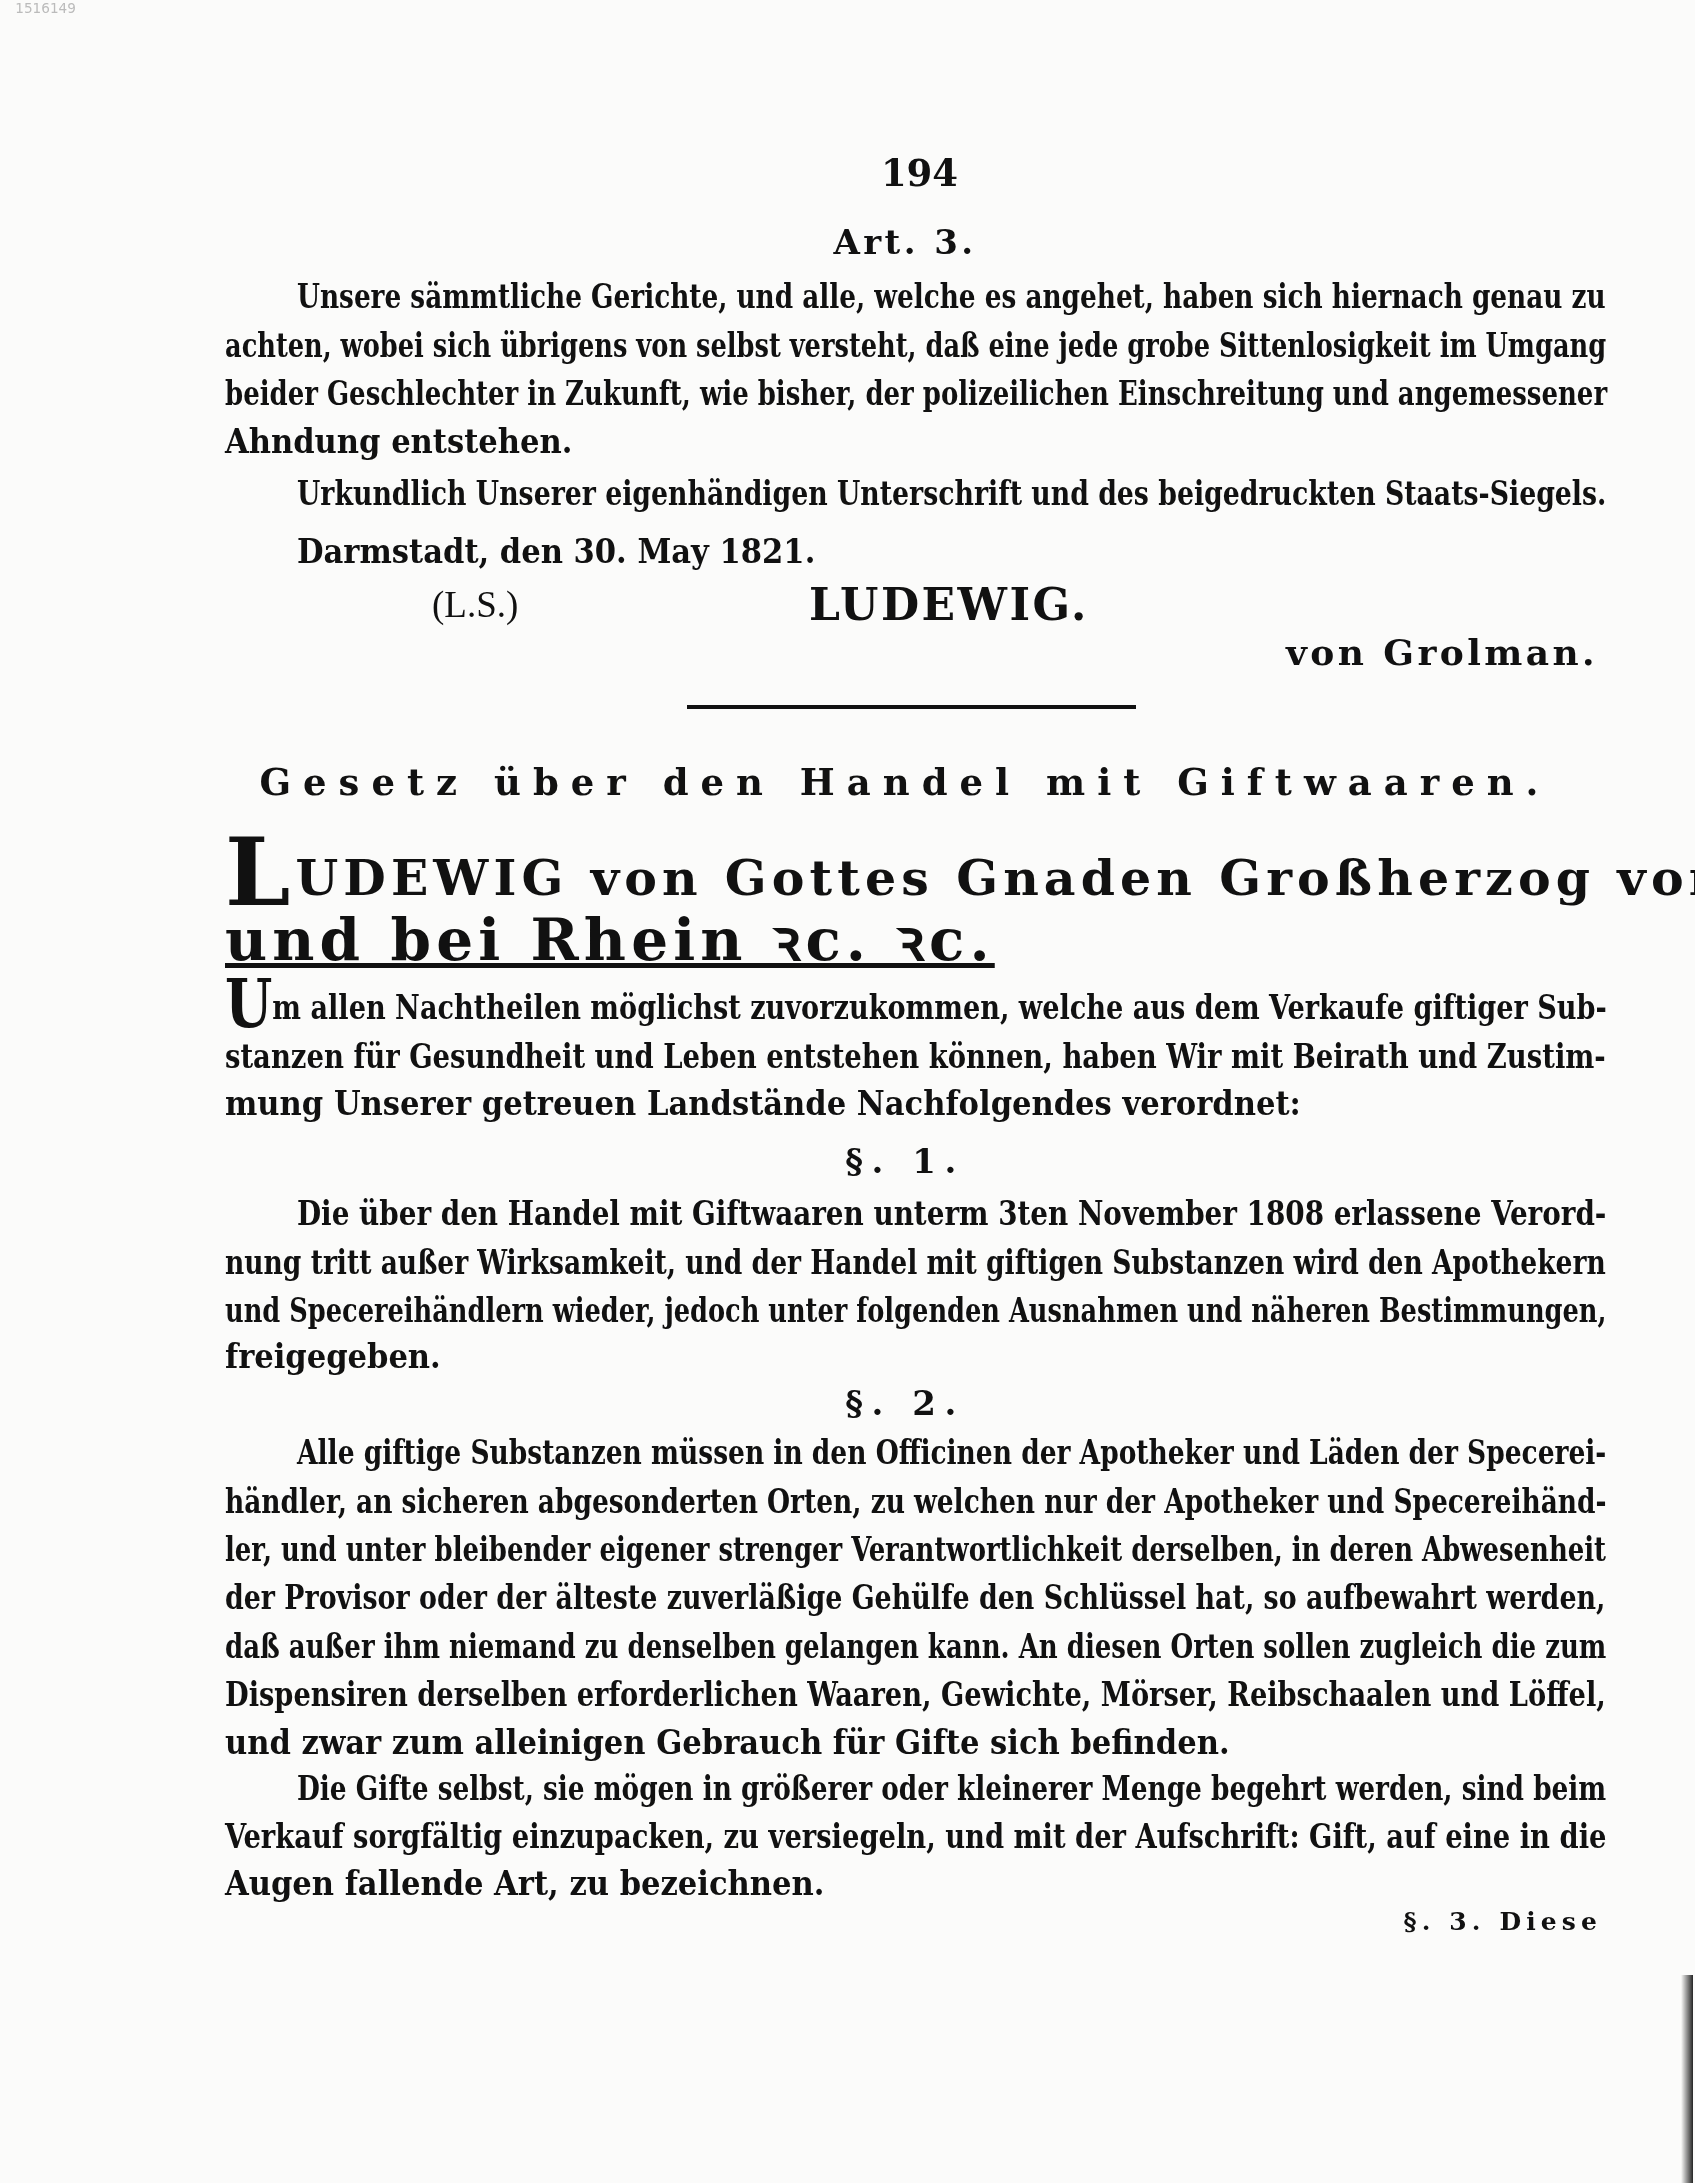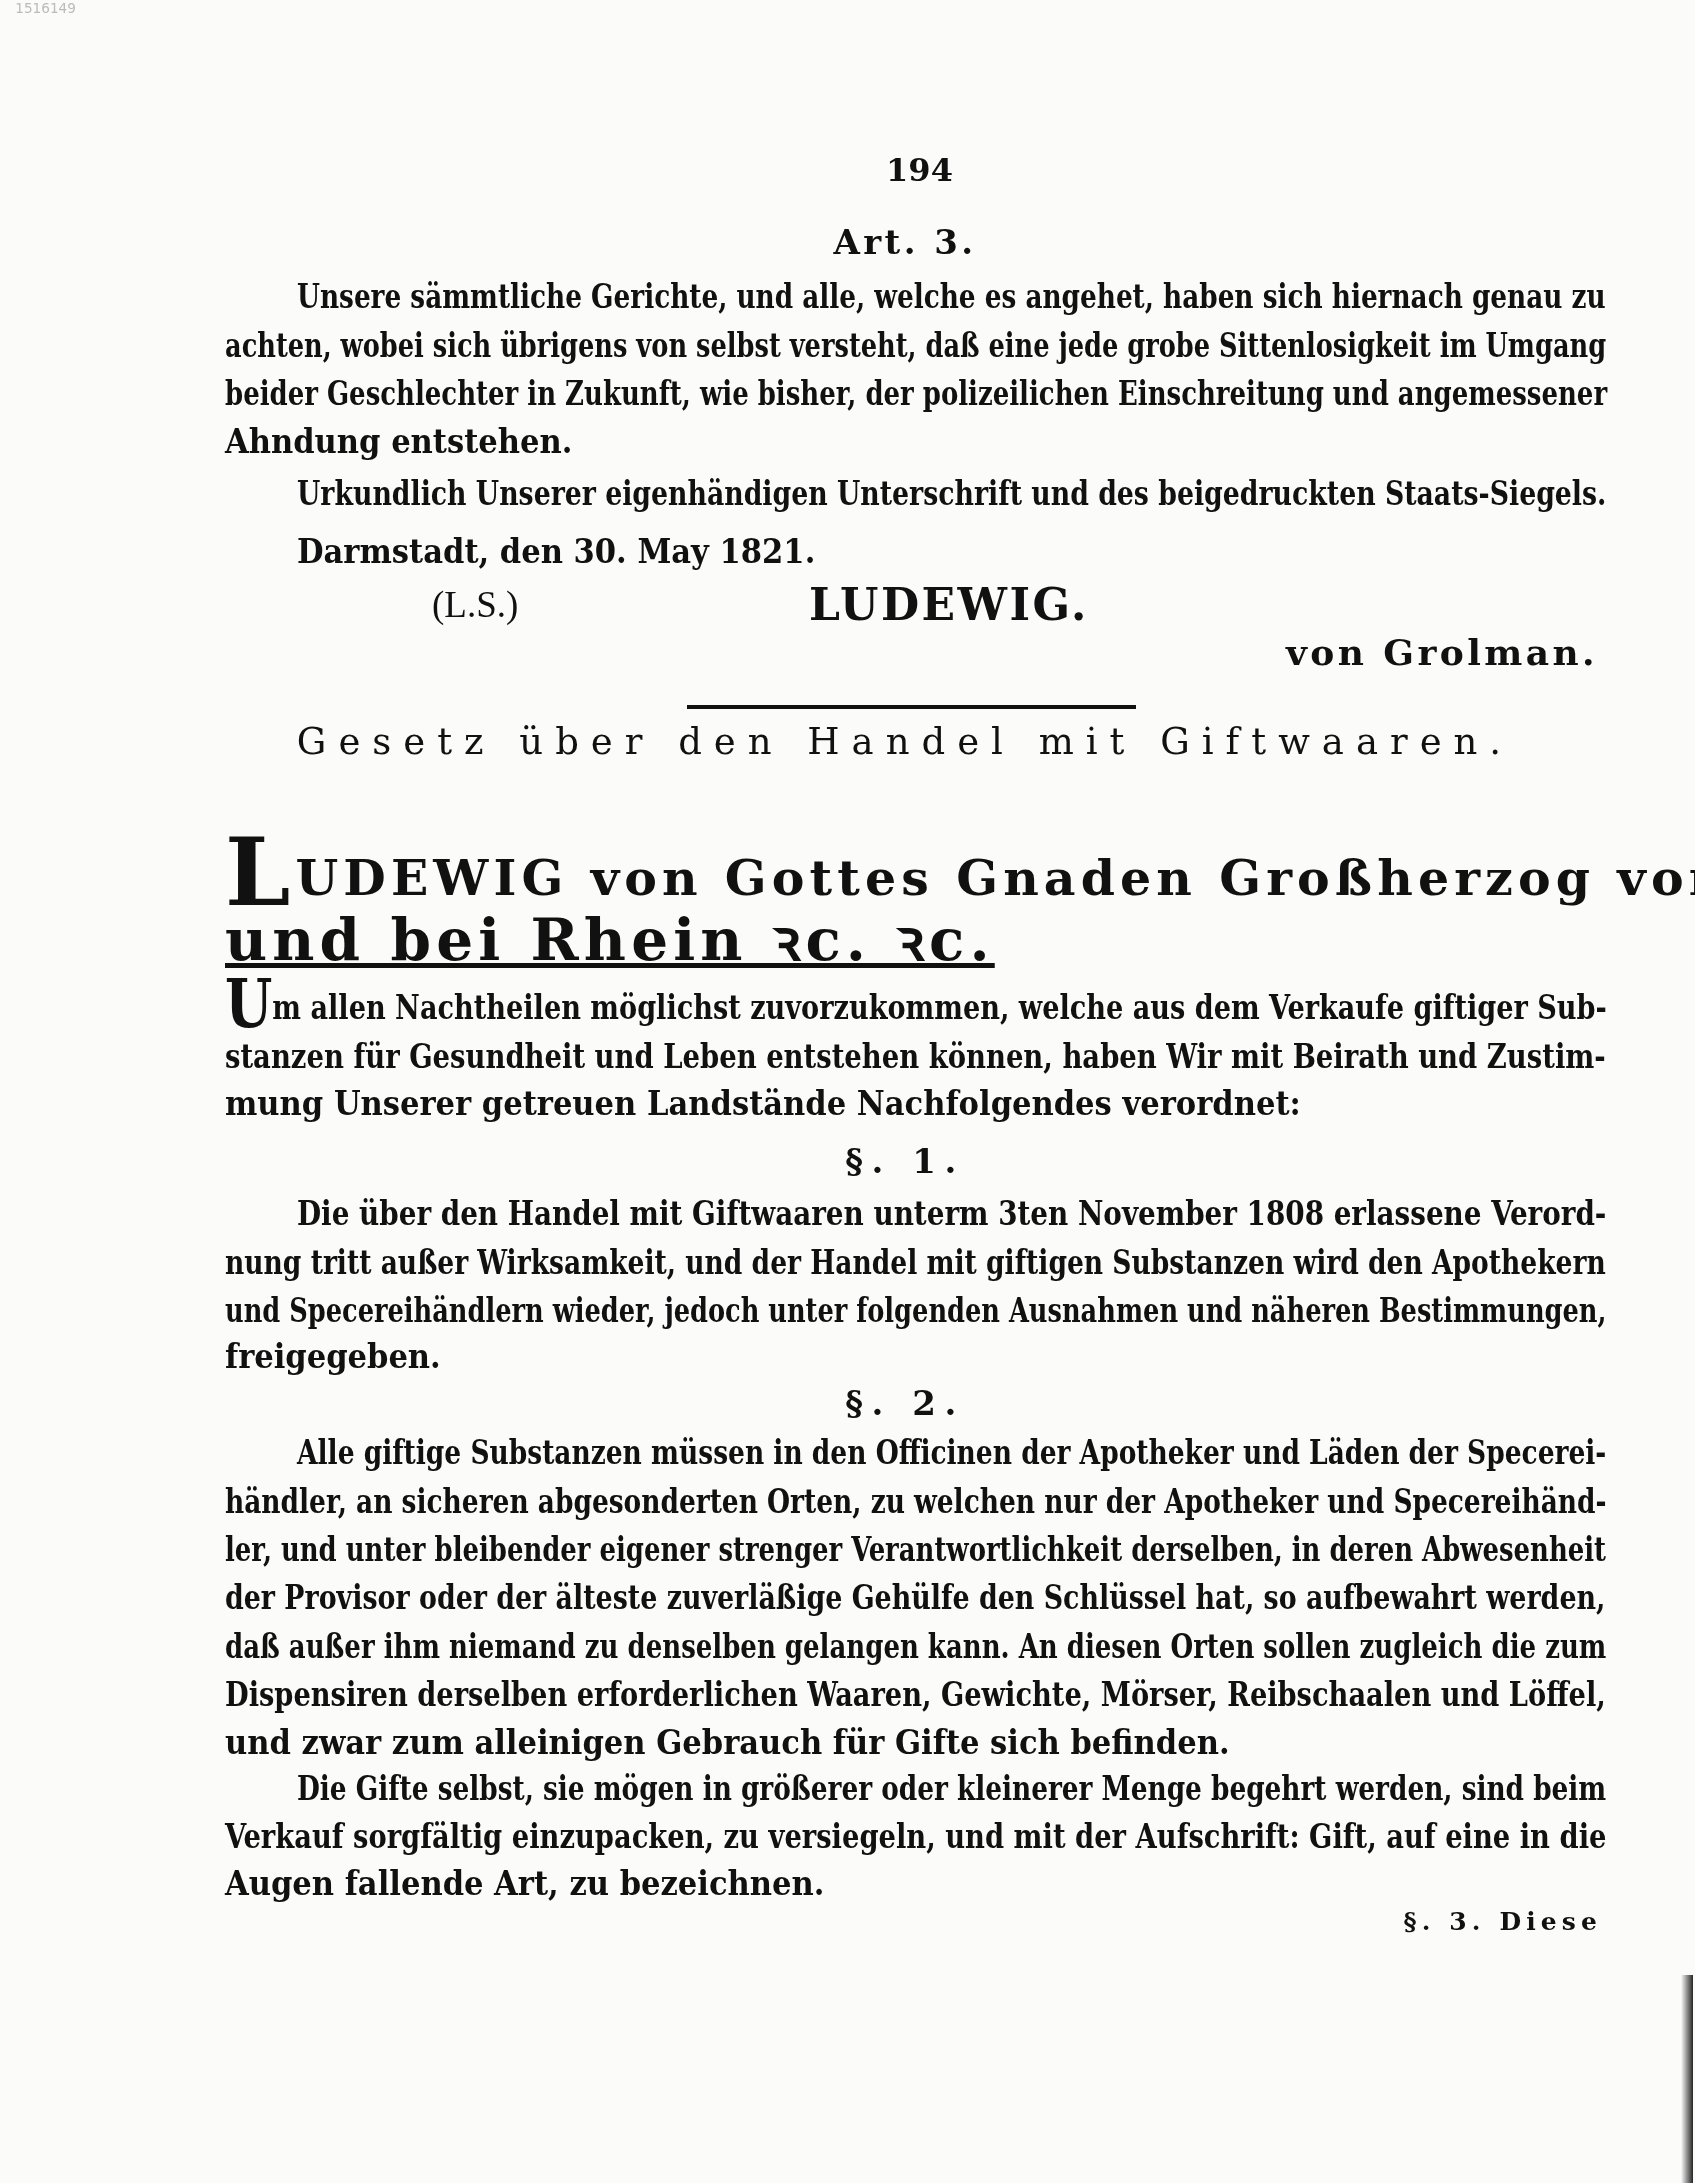--- a/index.html
+++ b/index.html
@@ -4,36 +4,36 @@
 <style>
   html, body { margin:0; padding:0; }
   body {
     width:1695px; height:2183px; position:relative; overflow:hidden;
     background:#fbfbfa;
     font-family:"DejaVu Serif", serif;
     color:#111;
   }
   .stamp { position:absolute; left:15.3px; top:0; font-family:"DejaVu Sans", sans-serif; font-size:13.6px; color:#bbb; }
   .abs { position:absolute; white-space:nowrap; }
-  .pagenum { left:0; width:1695px; text-align:center; top:151px; font-size:32px; font-weight:bold; padding-left:144px; box-sizing:border-box; }
+  .pagenum { left:0; width:1695px; text-align:center; top:151px; font-size:37px; font-weight:bold; padding-left:144px; box-sizing:border-box; }
   .center { left:0; width:1695px; text-align:center; box-sizing:border-box; padding-left:115px; }
   .art { top:222px; font-size:34px; font-weight:bold; letter-spacing:3.4px; }
   .line {
     left:225px; width:1377px; font-size:34px; font-weight:bold;
     font-family:"DejaVu Serif Condensed","DejaVu Serif", serif;
     text-align:justify; text-align-last:justify; line-height:41px;
     transform-origin:left center;
   }
   .line.indent { left:297px; width:1305px; }
   .line.last { text-align-last:left; }
   .ls { top:583px; left:432px; font-size:37px; font-family:"Liberation Serif", serif; }
   .sig { top:579px; left:809px; font-size:44px; font-weight:bold; letter-spacing:2.5px; }
   .grolman { top:631px; right:97px; font-size:36px; font-weight:bold; letter-spacing:3.4px; }
   .rule { position:absolute; top:705px; left:687px; width:449px; height:4.2px; background:#111; }
-  .title { top:720px; font-size:37px; font-weight:normal; letter-spacing:12px;text-align:center; }
+  .title { top:760px; font-size:37px; font-weight:bold; letter-spacing:12px;text-align:center; }
   .decree { left:225px; font-size:49px; font-weight:bold; letter-spacing:5.1px; }
   .decree .init { font-size:93px; line-height:1; vertical-align:-10.2px; }
   .dropU { font-size:68px; vertical-align:-8.5px; }
   .para-sym { font-size:34px; font-weight:bold; letter-spacing:8.5px; }
   .right-end { right:93px; font-size:25px; font-weight:bold; letter-spacing:5.1px; }
   .edge { position:absolute; right:1.7px; top:1975px; width:12px; height:208px;
     background:linear-gradient(to right, rgba(0,0,0,0), rgba(0,0,0,0.85)); }
 </style>
 </head>
 <body>

